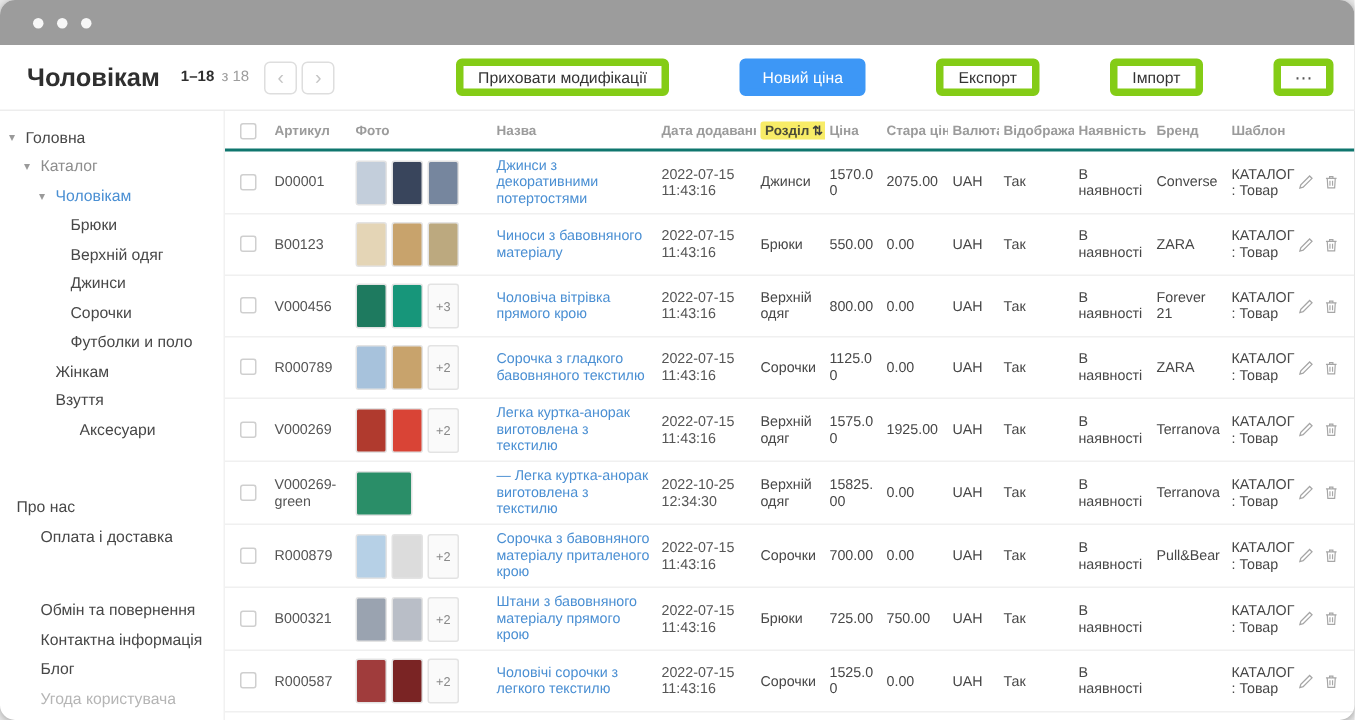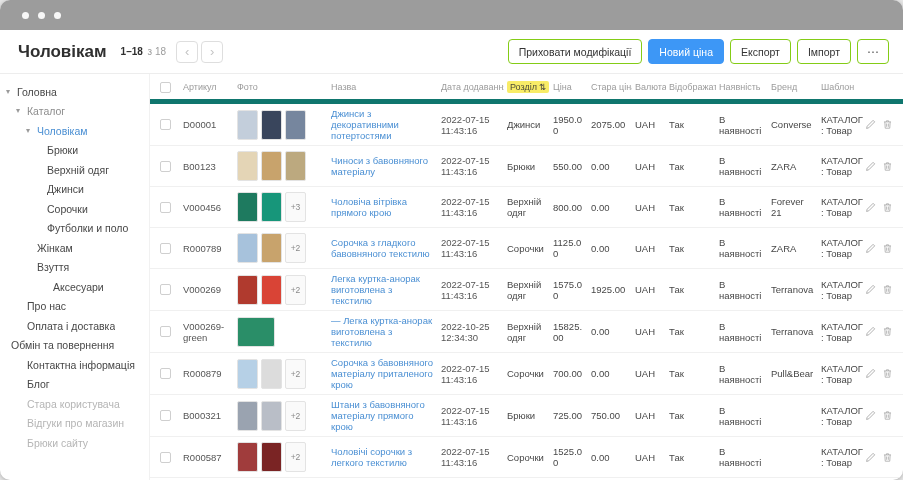--- a/index.html
+++ b/index.html
@@ -16,40 +16,40 @@
   .header { height:44px; display:flex; align-items:center; padding:0 14px 0 18px;
             border-bottom:1px solid #ededed; background:#fff; }
   .title { font-size:17px; font-weight:bold; color:#2f2f2f; }
   .pag { margin-left:14px; font-size:10px; color:#2f2f2f; font-weight:bold; white-space:nowrap; }
   .pag .total { color:#9d9d9d; font-weight:normal; margin-left:2px; }
   .navbtns { display:flex; gap:3px; margin-left:10px; }
   .navbtn { width:22px; height:22px; border:1px solid #dedede; border-radius:4px; background:#fff;
             color:#c4c4c4; font-size:13px; line-height:1; display:flex; align-items:center;
             justify-content:center; cursor:pointer; font-family:inherit; }
   .header-actions { margin-left:auto; display:flex; gap:6px; align-items:center; }
-  .btn { height:25px; padding:0 10px; border:1px solid #84cc16; border-radius:4px; background:#fff;
-         color:#333; font-size:10.5px; font-family:inherit; cursor:pointer; white-space:nowrap; }
+  .btn { height:25px; padding:0 10px; border:5px solid #84cc16; border-radius:4px; background:#fff;
+         color:#333; font-size:10.5px; font-family:inherit; cursor:pointer; white-space:nowrap;margin-left:41px; }
   .btn.primary { background:#3d97f6; border-color:#3d97f6; color:#fff; }
   .btn.icon { padding:0 9px; font-size:12px; color:#555; }
 
   .content { display:flex; height:406px; }
 
   .sidebar { width:150px; padding-top:8px; border-right:1px solid #f1f1f1; overflow:hidden; }
   .side-item { display:flex; align-items:center; height:19.5px; font-size:10.5px; color:#474747;
                cursor:pointer; white-space:nowrap; }
   .chev { width:11px; color:#9a9a9a; font-size:8px; line-height:1; flex:0 0 11px; }
   .side-label { overflow:hidden; text-overflow:ellipsis; }
   .v-dim .side-label { color:#8d8d8d; }
   .v-active .side-label { color:#4a8fd3; }
   .v-faint .side-label { color:#b5b5b5; }
 
   .main { flex:1; overflow:hidden; }
   table.grid { width:100%; border-collapse:collapse; table-layout:fixed; }
-  thead th { font-size:9px; color:#9b9b9b; font-weight:normal; text-align:left;
-             padding:7px 3px 6px 3px; border-bottom:5px solid #0f766e; white-space:nowrap;
+  thead th { font-size:9px; color:#9b9b9b; font-weight:bold; text-align:left;
+             padding:7px 3px 6px 3px; border-bottom:2px solid #0f766e; white-space:nowrap;
              overflow:hidden; vertical-align:middle; }
   th.col-check{width:30px;text-align:center;} th.col-sku{width:54px;} th.col-photo{width:94px;}
   th.col-name{width:110px;} th.col-date{width:66px;} th.col-section{width:46px;}
   th.col-price{width:38px;} th.col-old_price{width:44px;} th.col-currency{width:34px;}
   th.col-display{width:50px;} th.col-availability{width:52px;margin-left:48px;} th.col-brand{width:50px;}
   th.col-template{width:50px;} th.col-actions{width:35px;}
 
   tbody td { font-size:9.5px; color:#474747; padding:4px 3px; border-bottom:1px solid #f0f0f0;
              vertical-align:middle; height:41px; word-wrap:break-word; }
   td.col-check { text-align:center; }
@@ -145,43 +145,43 @@
           <span class="side-label">Жінкам</span>
         </div>
         <div class="side-item v-normal" style="padding-left: 26px;">
           <span class="chev"></span>
           <span class="side-label">Взуття</span>
         </div>
         <div class="side-item v-normal" style="padding-left: 42px;">
           <span class="chev"></span>
           <span class="side-label">Аксесуари</span>
         </div>
+        <div class="side-item v-normal" style=" margin-top: 32px;">
+          <span class="chev"></span>
+          <span class="side-label">Про нас</span>
+        </div>
         <div class="side-item v-normal" style="padding-left: 16px;">
           <span class="chev"></span>
-          <span class="side-label">Про нас</span>
+          <span class="side-label">Оплата і доставка</span>
+        </div>
+        <div class="side-item v-normal" style="padding-left: 16px; margin-top: 30px;">
+          <span class="chev"></span>
+          <span class="side-label">Обмін та повернення</span>
         </div>
         <div class="side-item v-normal" style="padding-left: 16px;">
           <span class="chev"></span>
-          <span class="side-label">Оплата і доставка</span>
-        </div>
-        <div class="side-item v-normal" style="padding-left: 0;">
-          <span class="chev"></span>
-          <span class="side-label">Обмін та повернення</span>
+          <span class="side-label">Контактна інформація</span>
         </div>
         <div class="side-item v-normal" style="padding-left: 16px;">
           <span class="chev"></span>
-          <span class="side-label">Контактна інформація</span>
-        </div>
-        <div class="side-item v-normal" style="padding-left: 16px;">
-          <span class="chev"></span>
           <span class="side-label">Блог</span>
         </div>
         <div class="side-item v-faint" style="padding-left: 16px;">
           <span class="chev"></span>
-          <span class="side-label">Стара користувача</span>
+          <span class="side-label">Угода користувача</span>
         </div>
         <div class="side-item v-faint" style="padding-left: 16px;">
           <span class="chev"></span>
           <span class="side-label">Відгуки про магазин</span>
         </div>
         <div class="side-item v-faint" style="padding-left: 16px;">
           <span class="chev"></span>
           <span class="side-label">Брюки сайту</span>
         </div>
       </nav>
@@ -212,21 +212,21 @@
               <td class="col-photo">
                 <div class="thumbs">
                   <span class="thumb" style="background: rgb(195, 206, 219);"></span>
                   <span class="thumb" style="background: rgb(57, 69, 92);"></span>
                   <span class="thumb" style="background: rgb(118, 134, 158);"></span>
                 </div>
               </td>
               <td class="col-name"><a class="plink">Джинси з декоративними потертостями</a></td>
               <td class="col-date">2022-07-15 11:43:16</td>
               <td class="col-section">Джинси</td>
-              <td class="col-price">1950.00</td>
+              <td class="col-price">1570.00</td>
               <td class="col-old_price">2075.00</td>
               <td class="col-currency">UAH</td>
               <td class="col-display">Так</td>
               <td class="col-availability">В наявності</td>
               <td class="col-brand">Converse</td>
               <td class="col-template">КАТАЛОГ: Товар</td>
               <td class="col-actions">
                 <span class="acts">
                   <svg class="aicon" viewBox="0 0 14 14">
                     <path d="M10.3 1.7l2 2L4.8 11.2l-2.8.8.8-2.8z" fill="none" stroke="#a6a6a6" stroke-width="1.1"></path>

